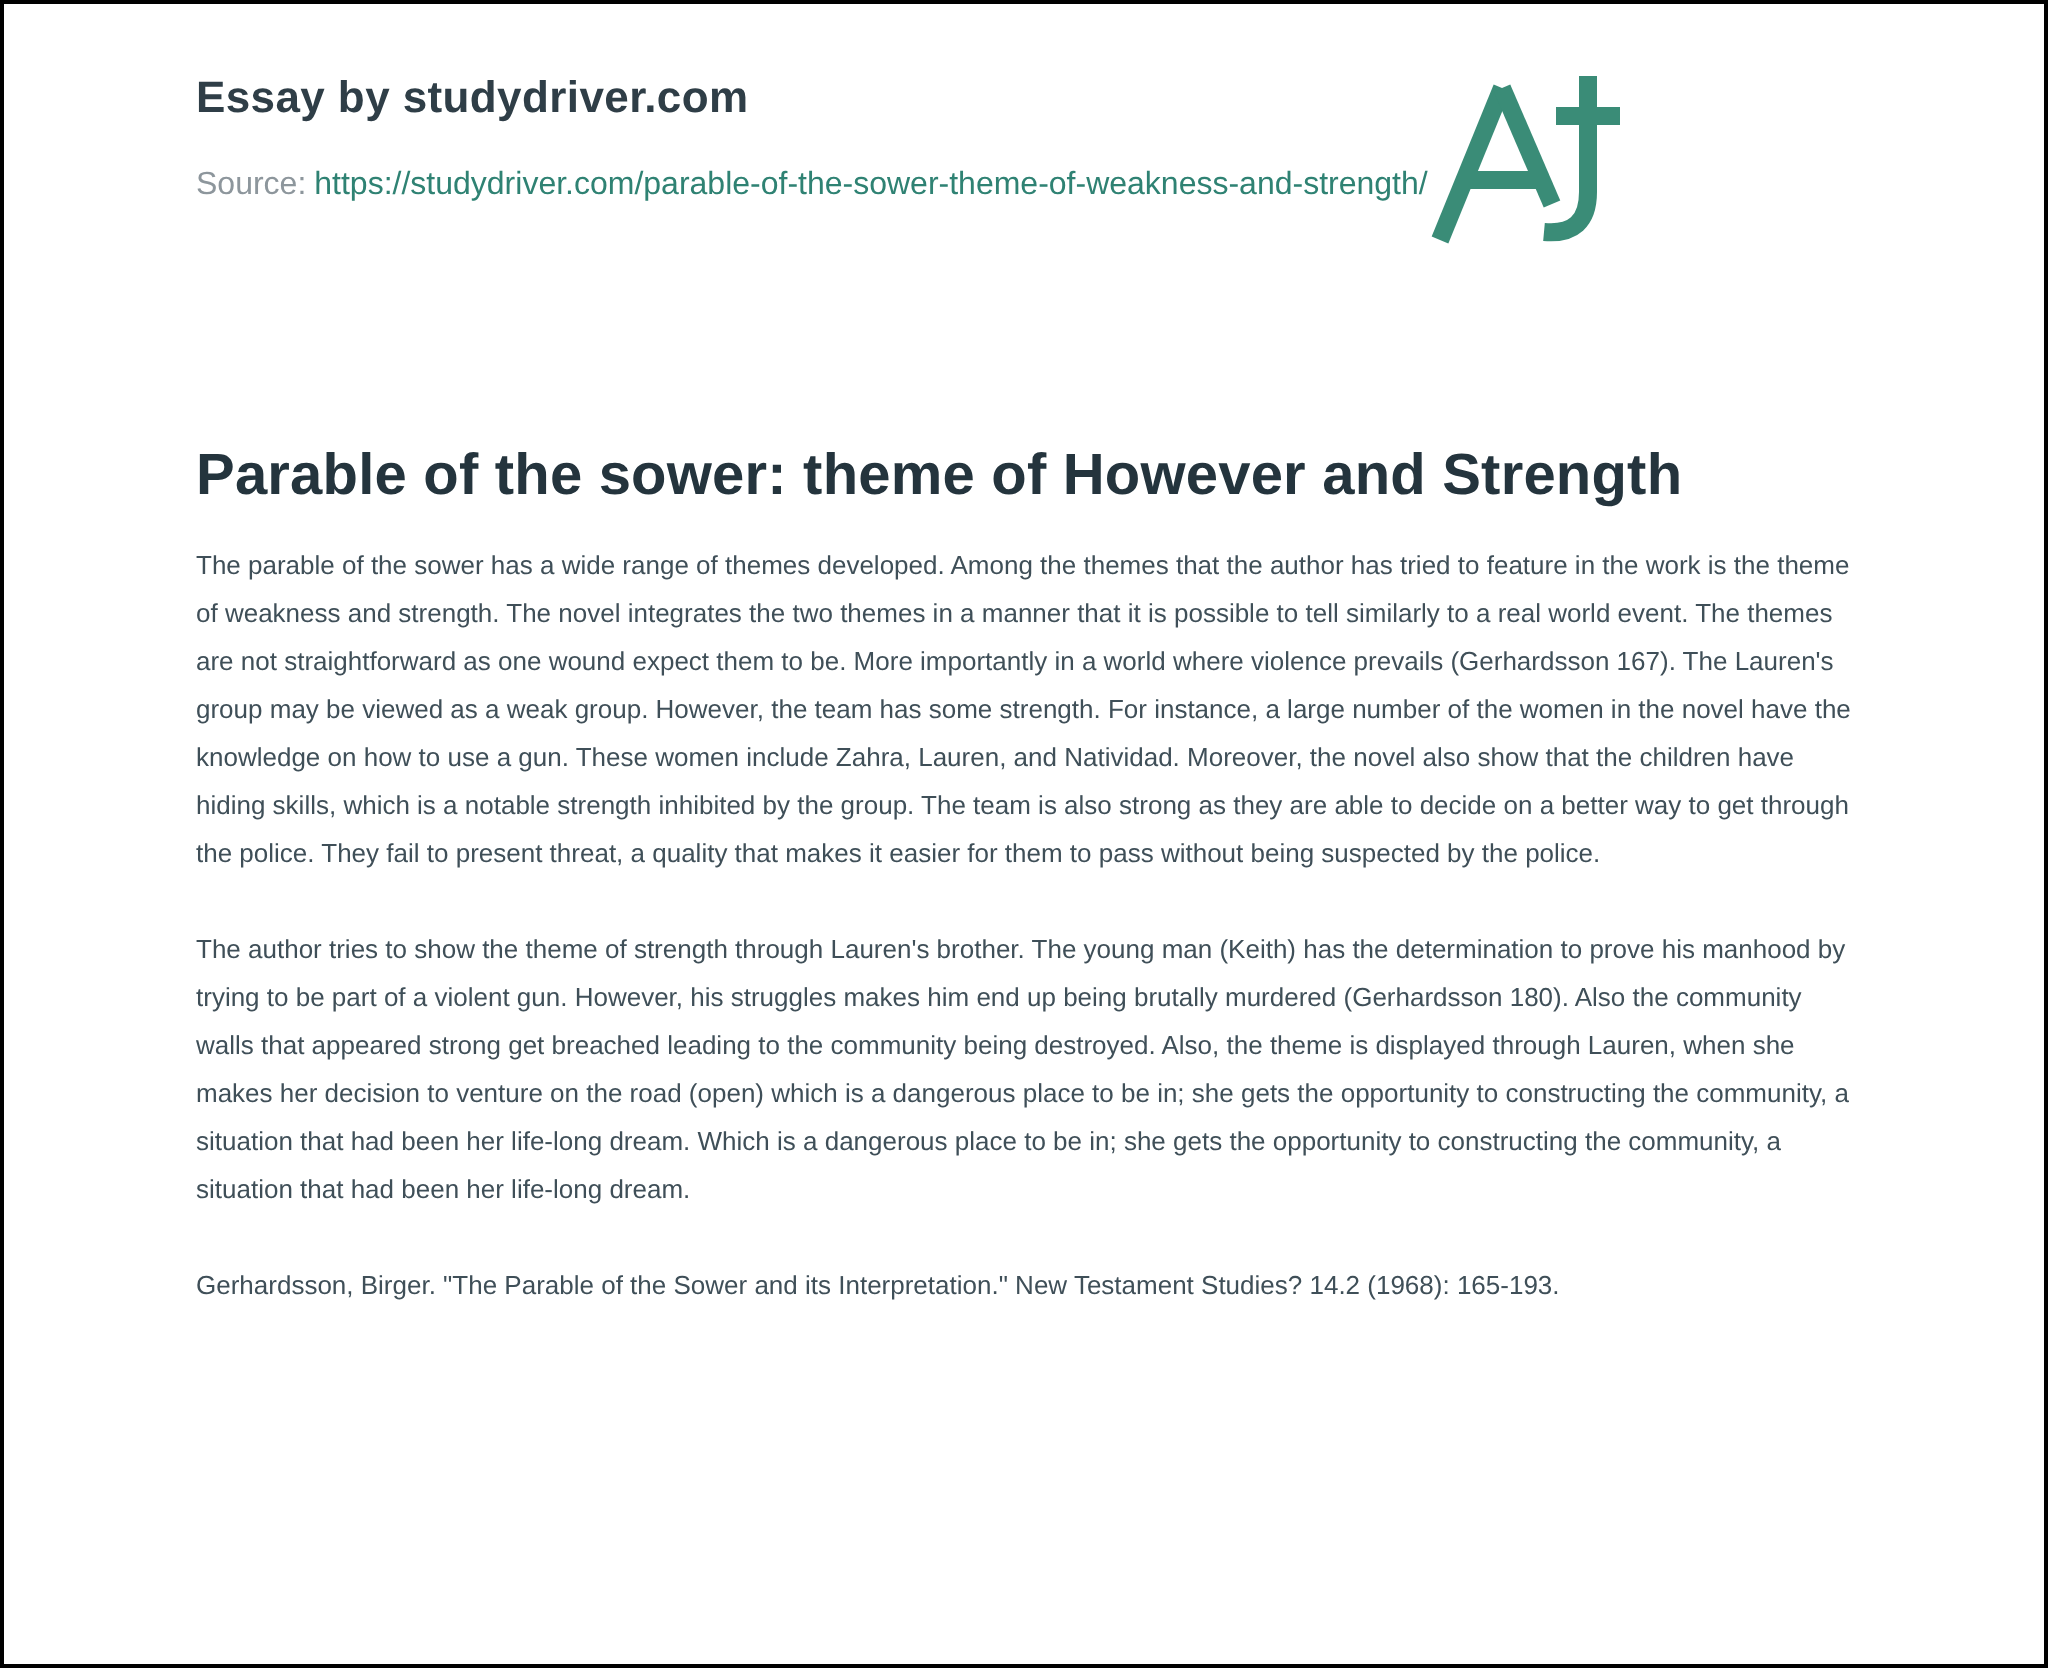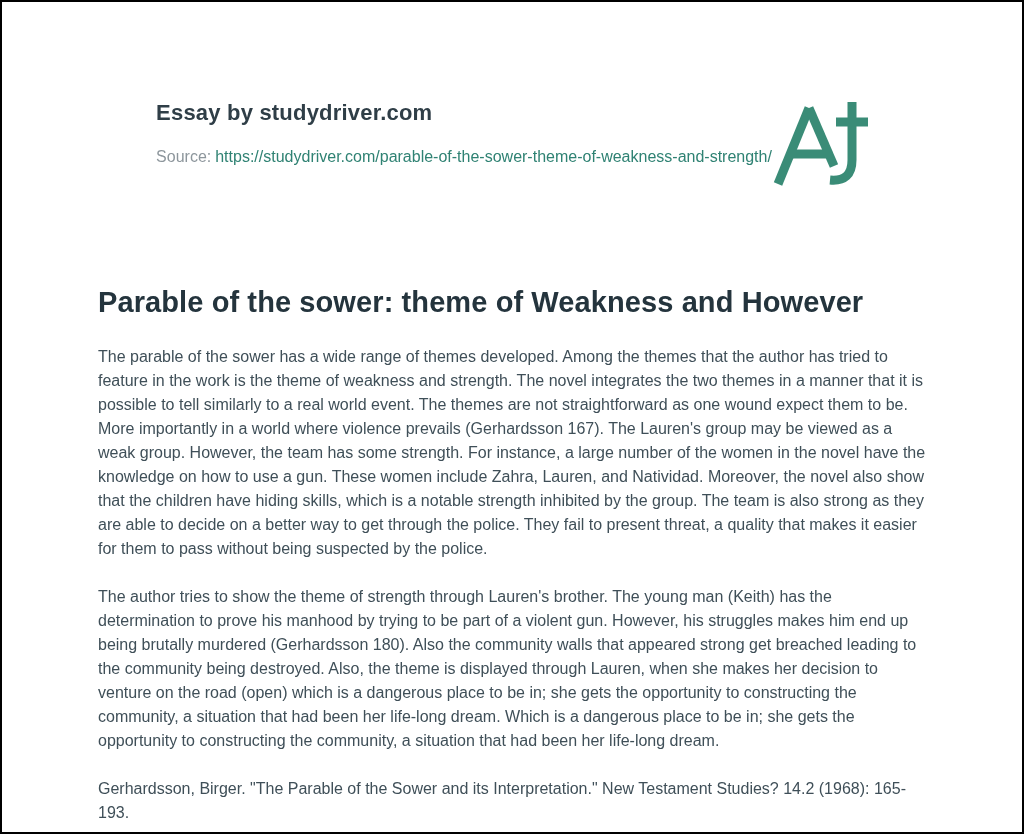--- a/index.html
+++ b/index.html
@@ -15,23 +15,23 @@
     border: 2px solid #000000;
     background: #ffffff;
     font-family: "Liberation Sans", "DejaVu Sans", sans-serif;
     overflow: hidden;
   }
   .content {
     padding: 0 96px;
   }
   .header-row {
     display: flex;
-    justify-content: center;
+    justify-content: flex-start;
     align-items: flex-start;
-    margin-top: 96px;
+    margin-top: 32px;
   }
   .header-left {
     padding-top: 2px;
   }
   .essay-by {
     font-size: 22px;
     font-weight: 700;
     color: #2f3e47;
     letter-spacing: 0.2px;
     margin: 0 0 22px 0;
@@ -52,22 +52,22 @@
     flex-shrink: 0;
   }
   .article-title {
     margin: 96px 0 0 0;
     font-size: 29px;
     font-weight: 700;
     color: #24343d;
     letter-spacing: 0.1px;
   }
   .body-text {
-    margin-top: 26px;
-    font-size: 16px;
+    margin-top: 16px;
+    font-size: 13px;
     line-height: 24px;
     color: #3f4f58;
   }
   .body-text p {
     margin: 0 0 24px 0;
   }
   .body-text p.works-cited {
     margin-top: 30px;
     margin-bottom: 24px;
   }
@@ -97,21 +97,21 @@
             <path d="M20 56 L54 56"></path>
 
             <path d="M80 4 L80 62 Q80 84 58 82"></path>
 
             <path d="M64 24 L96 24"></path>
           </g>
         </svg>
       </div>
     </div>
 
-    <h1 class="article-title">Parable of the sower: theme of Weakness and However</h1>
+    <h1 class="article-title">Parable of the sower: theme of However and Strength</h1>
 
     <div class="body-text">
       <p>The parable of the sower has a wide range of themes developed. Among the themes that the author has tried to feature in the work is the theme of weakness and strength. The novel integrates the two themes in a manner that it is possible to tell similarly to a real world event. The themes are not straightforward as one wound expect them to be. More importantly in a world where violence prevails (Gerhardsson 167). The Lauren's group may be viewed as a weak group. However, the team has some strength. For instance, a large number of the women in the novel have the knowledge on how to use a gun. These women include Zahra, Lauren, and Natividad. Moreover, the novel also show that the children have hiding skills, which is a notable strength inhibited by the group. The team is also strong as they are able to decide on a better way to get through the police. They fail to present threat, a quality that makes it easier for them to pass without being suspected by the police.</p>
       <p>The author tries to show the theme of strength through Lauren's brother. The young man (Keith) has the determination to prove his manhood by trying to be part of a violent gun. However, his struggles makes him end up being brutally murdered (Gerhardsson 180). Also the community walls that appeared strong get breached leading to the community being destroyed. Also, the theme is displayed through Lauren, when she makes her decision to venture on the road (open) which is a dangerous place to be in; she gets the opportunity to constructing the community, a situation that had been her life-long dream. Which is a dangerous place to be in; she gets the opportunity to constructing the community, a situation that had been her life-long dream.</p>
       <p>Gerhardsson, Birger. "The Parable of the Sower and its Interpretation." New Testament Studies? 14.2 (1968): 165-193.</p>
     </div>
 
   </div>
 </div>
 

